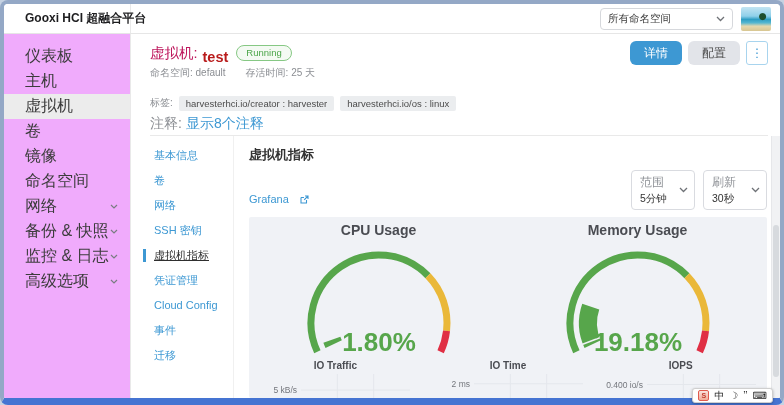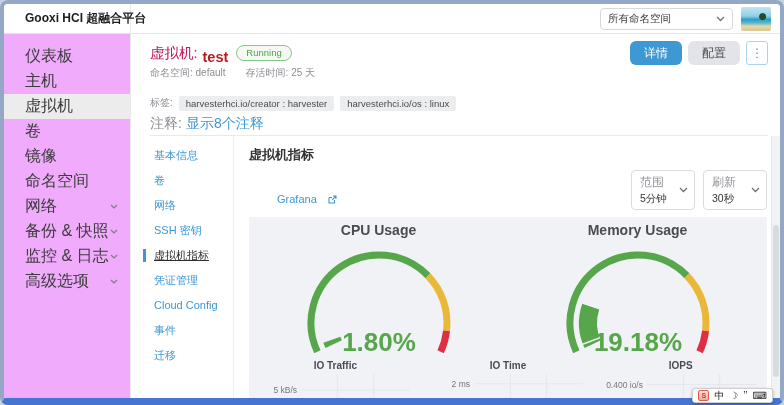--- a/index.html
+++ b/index.html
@@ -37,21 +37,21 @@
   .link{color:#3d98d3;cursor:pointer;text-decoration:none;}
   .divider{height:1px;background:#e9e9e9;margin-top:7px;}
   
   .content-row{flex:1;display:flex;min-height:0;}
   .subnav{width:103px;flex:0 0 103px;padding:13px 0 0 12px;font-size:11px;border-right:1px solid #f0f0f0;}
   .subnav-item{margin-bottom:12px;color:#3d98d3;padding-left:8px;border-left:3px solid transparent;line-height:13px;cursor:pointer;white-space:nowrap;}
   .subnav-item.active{color:#2f2f2f;border-left-color:#3d98d3;text-decoration:underline;}
   .content{flex:1;min-width:0;padding:8px 4px 0 15px;display:flex;flex-direction:column;}
   .content-title{font-size:13px;font-weight:700;color:#333;margin:2px 0 0;}
   .controls-row{display:flex;align-items:flex-end;justify-content:space-between;margin-top:6px;}
-  .grafana-link{font-size:11px;color:#3d98d3;display:flex;align-items:center;gap:11px;margin-bottom:5px;cursor:pointer;margin-left:28px;}
+  .grafana-link{font-size:11px;color:#3d98d3;display:flex;align-items:center;gap:11px;margin-bottom:5px;cursor:pointer;}
   .selects{display:flex;gap:8px;}
   .mini-select{min-width:64px;border:1px solid #d9dbe0;border-radius:4px;padding:3px 20px 3px 8px;position:relative;background:#fff;cursor:pointer;}
   .ms-label{font-size:12px;color:#909398;}
   .ms-value{font-size:10.5px;color:#333;margin-top:1px;}
   .ms-chev{position:absolute;right:6px;top:50%;transform:translateY(-50%);}
   .metrics-panel{margin-top:7px;background:#f0f2f6;flex:1;overflow:hidden;padding-top:4px;border-radius:2px;}
   .gauge-row{display:flex;}
   .gauge-panel{flex:1;display:flex;flex-direction:column;align-items:center;padding-top:3px;}
   .gauge-title{font-size:14px;font-weight:700;color:#4a4c52;line-height:13px;}
   .chart-row{display:flex;margin-top:3px;}

